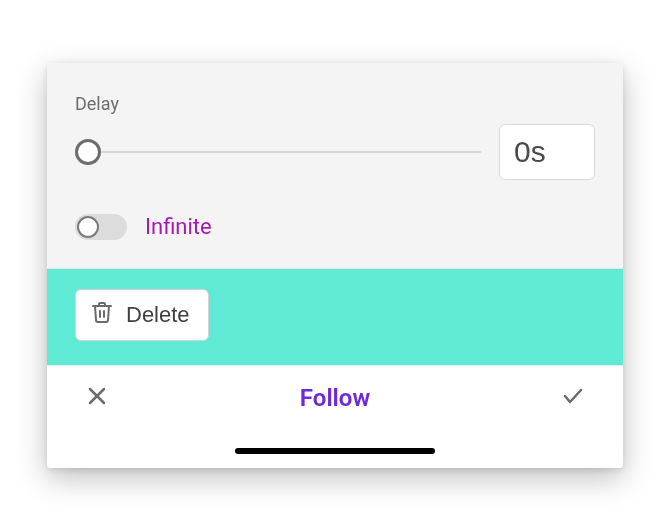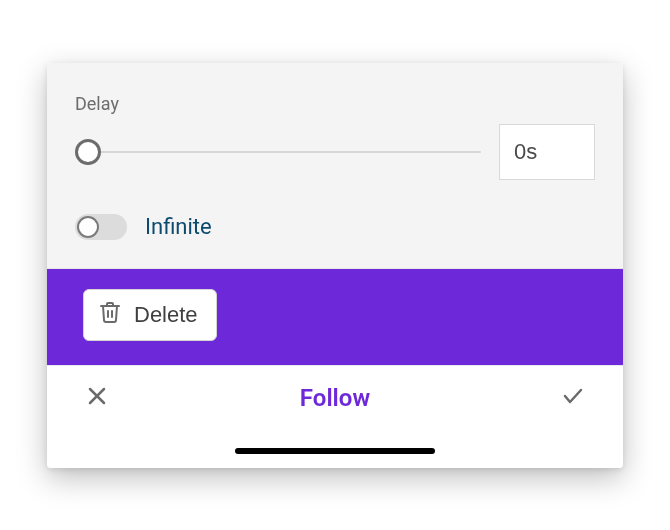--- a/index.html
+++ b/index.html
@@ -61,23 +61,23 @@
       background: #fff;
       border: 3px solid #6c6c6c;
       top: 50%;
       transform: translate(0, -50%);
       cursor: grab;
     }
     .delay-input {
       width: 96px;
       height: 56px;
       border: 1px solid #d8d8d8;
-      border-radius: 0;
-      background: #fff;
-      font-size: 22px;
+      border-radius: 6px;
+      background: #fff;
+      font-size: 30px;
       color: #4a4a4a;
       padding: 17px 14px;
       outline: none;
     }
     .infinite-row {
       display: flex;
       align-items: center;
       gap: 18px;
       margin-top: 34px;
     }
@@ -94,26 +94,26 @@
       left: 2px;
       top: 2px;
       width: 22px;
       height: 22px;
       background: #fff;
       border-radius: 50%;
       border: 2px solid #7a7a7a;
     }
     .infinite-label {
       font-size: 22px;
-      color: #0c4a6e;
+      color: #a21caf;
       text-align: center;
     }
     .section-delete {
-      background: #6d28d9;
-      padding: 20px 28px 24px 36px;
+      background: #5eead4;
+      padding: 20px 28px 24px 28px;
     }
     .delete-btn {
       display: inline-flex;
       align-items: center;
       gap: 12px;
       background: #fff;
       border: 1px solid #d4d4d4;
       border-radius: 6px;
       padding: 10px 18px 10px 14px;
       font-size: 22px;

